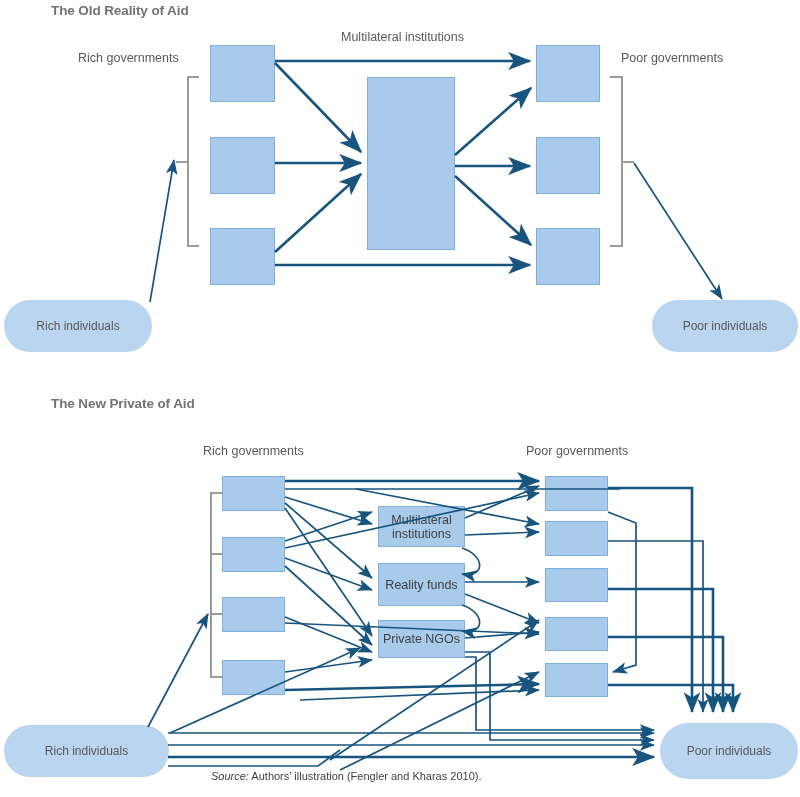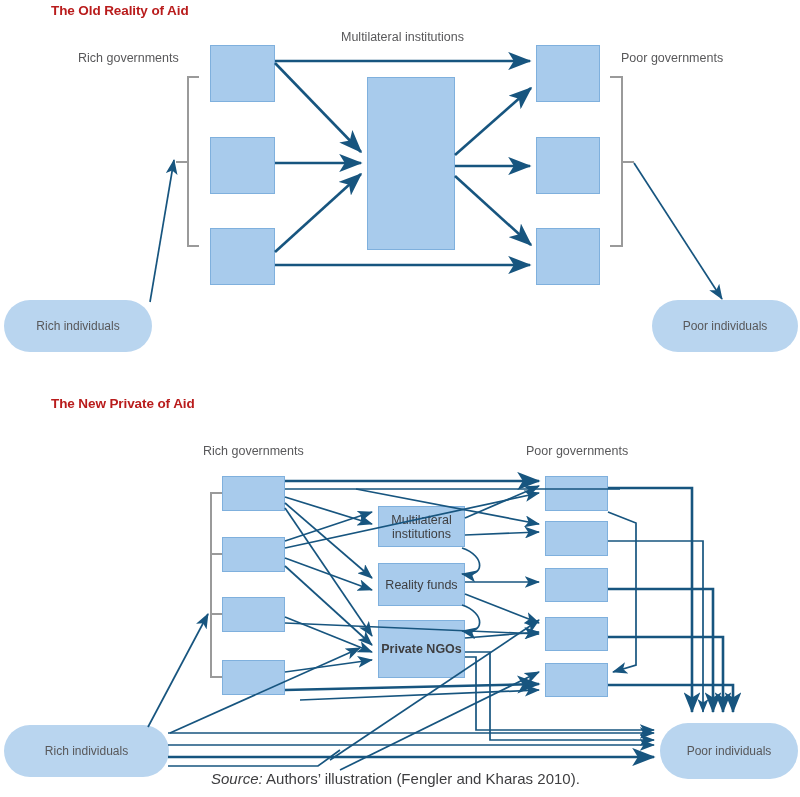--- a/index.html
+++ b/index.html
@@ -17,21 +17,21 @@
   #stage {
     position: absolute;
     left: 0; top: 0;
     width: 800px;
     height: 797px;
   }
   .panel-title {
     position: absolute;
     font-weight: bold;
     font-size: 13.5px;
-    color: #b91c1c;
+    color: #737373;
     letter-spacing: -0.1px;
     white-space: nowrap;
   }
   .grp-label {
     position: absolute;
     font-size: 12.5px;
     color: #58585a;
     white-space: nowrap;
   }
   .node-box {
@@ -55,21 +55,21 @@
     border-radius: 999px;
     display: flex;
     align-items: center;
     justify-content: center;
     font-size: 12px;
     color: #58585a;
     box-sizing: border-box;
   }
   .source-note {
     position: absolute;
-    font-size: 15px;
+    font-size: 11px;
     color: #3e3e40;
     white-space: nowrap;
   }
   .source-note i { font-style: italic; }
   svg.wires {
     position: absolute;
     left: 0; top: 0;
     width: 800px;
     height: 797px;
     pointer-events: none;
@@ -123,21 +123,21 @@
 
   <div class="grp-label" style="left:526px; top:444px;">Poor governments</div>
 
   <div class="node-box" style="left:222px; top:476px; width:63px; height:35px;"></div>
   <div class="node-box" style="left:222px; top:537px; width:63px; height:35px;"></div>
   <div class="node-box" style="left:222px; top:597px; width:63px; height:35px;"></div>
   <div class="node-box" style="left:222px; top:660px; width:63px; height:35px;"></div>
 
   <div class="node-box labeled" style="left:378px; top:506px; width:87px; height:41px;">Multilateral institutions</div>
   <div class="node-box labeled" style="left:378px; top:563px; width:87px; height:43px;">Reality funds</div>
-  <div class="node-box labeled" style="left:378px; top:620px; width:87px; height:58px;font-weight:bold;">Private NGOs</div>
+  <div class="node-box labeled" style="left:378px; top:620px; width:87px; height:38px;">Private NGOs</div>
 
   <div class="node-box" style="left:545px; top:476px; width:63px; height:35px;"></div>
   <div class="node-box" style="left:545px; top:521px; width:63px; height:35px;"></div>
   <div class="node-box" style="left:545px; top:568px; width:63px; height:34px;"></div>
   <div class="node-box" style="left:545px; top:617px; width:63px; height:34px;"></div>
   <div class="node-box" style="left:545px; top:663px; width:63px; height:34px;"></div>
 
   <div class="pill" style="left:4px; top:725px; width:165px; height:52px;">Rich individuals</div>
   <div class="pill" style="left:660px; top:723px; width:138px; height:56px;">Poor individuals</div>
 

